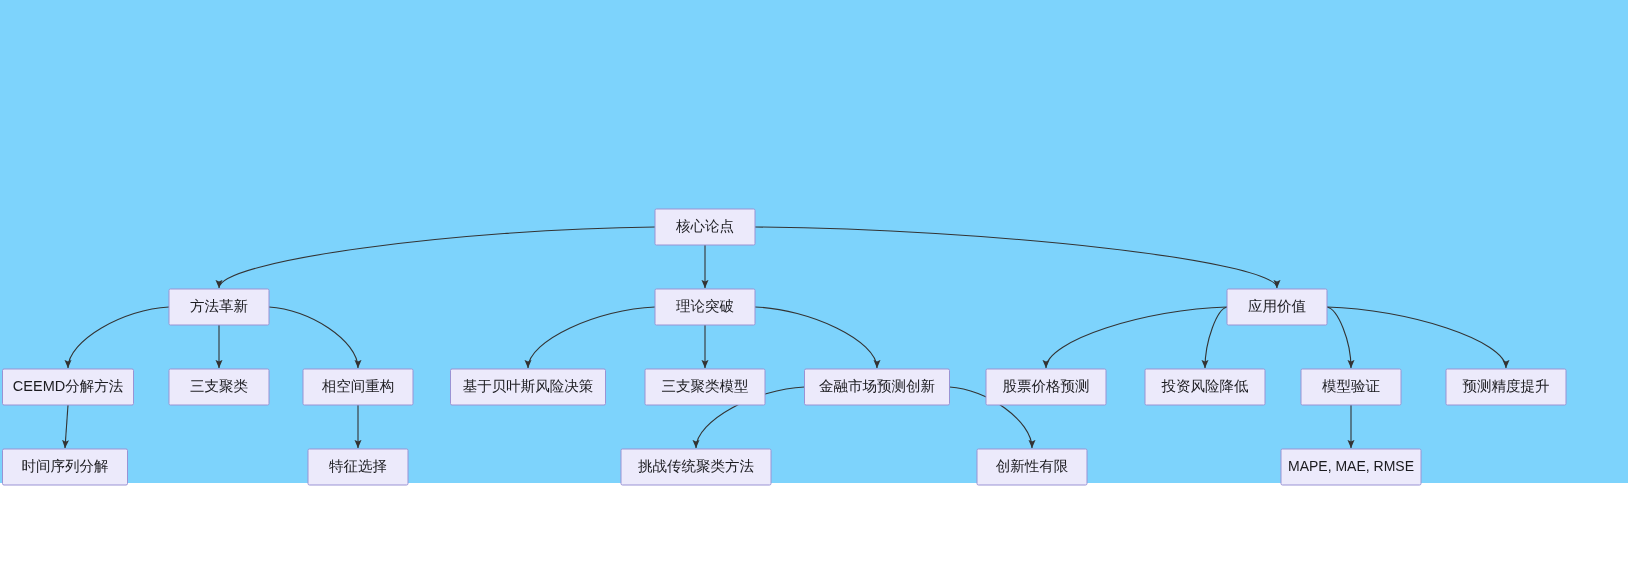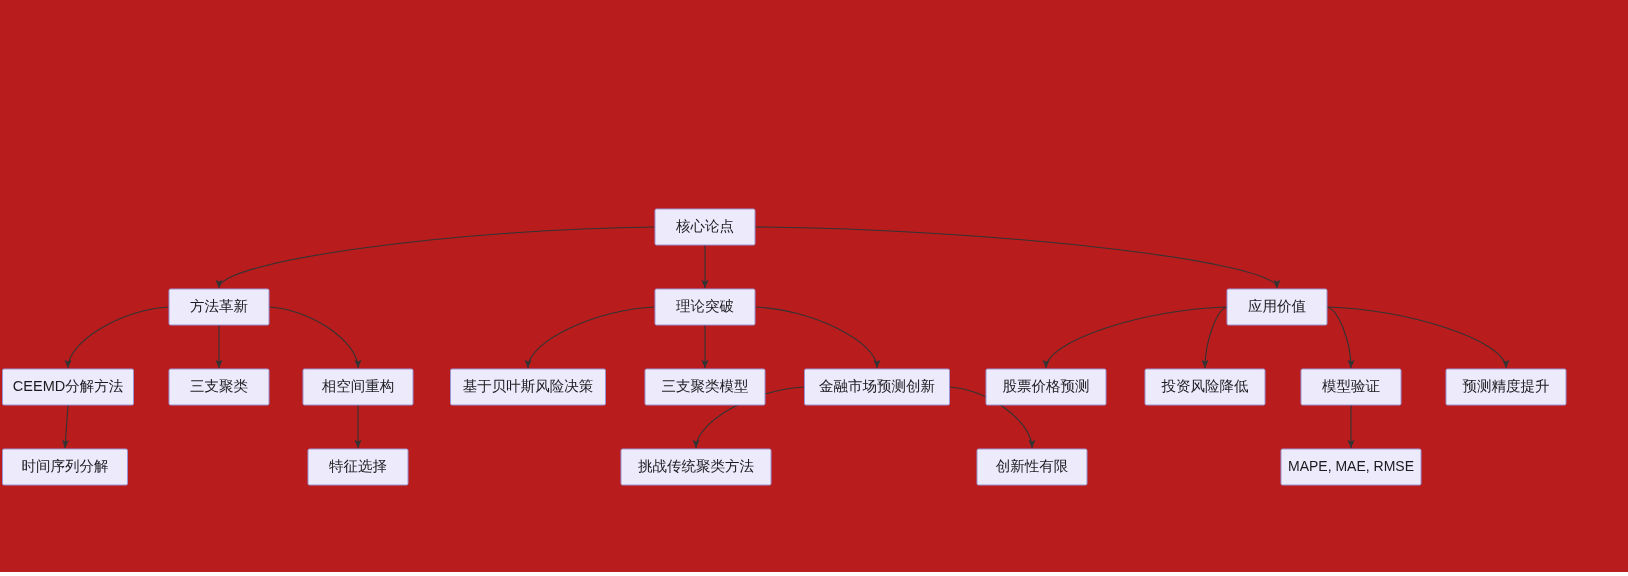--- a/index.html
+++ b/index.html
@@ -9,22 +9,22 @@
   }
   body {
     width: 1628px;
     height: 576px;
     overflow: hidden;
     font-family: "Liberation Sans", "DejaVu Sans", sans-serif;
   }
   #diagram-root {
     position: relative;
     width: 1628px;
-    height: 572px;
-    background: #b91c1c;
+    height: 483px;
+    background: #7dd3fc;
   }
   svg.flow {
     position: absolute;
     left: 0;
     top: 0;
     width: 1628px;
     height: 576px;
     display: block;
   }
   .edge-path {

